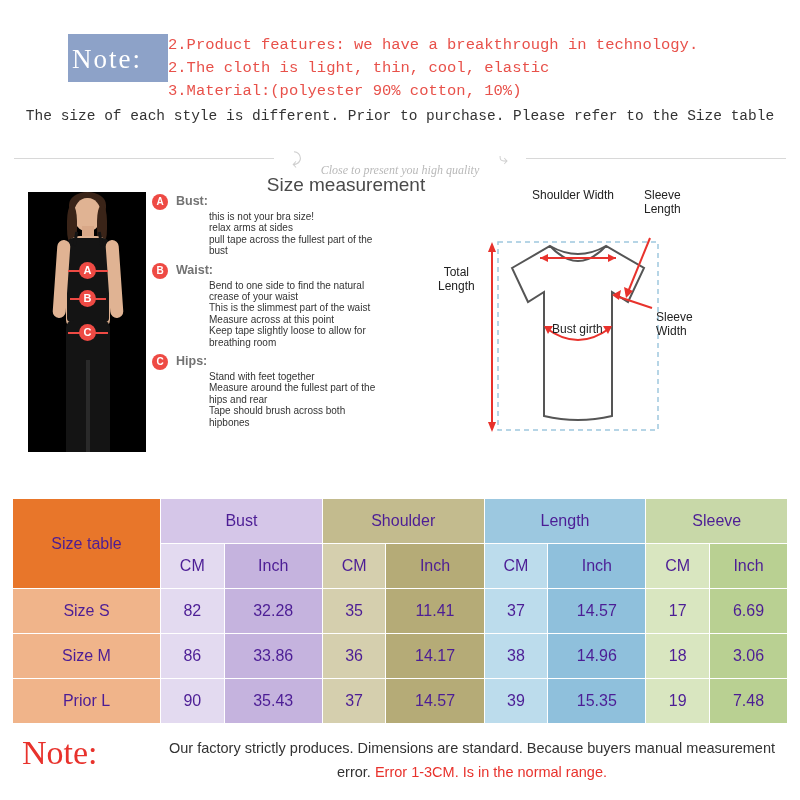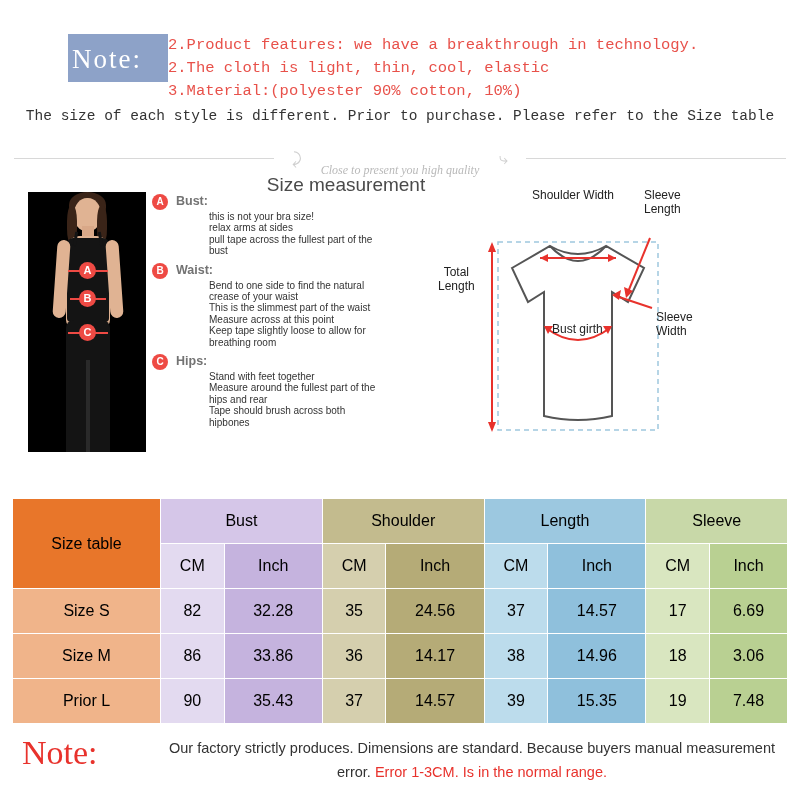--- a/index.html
+++ b/index.html
@@ -288,21 +288,21 @@
     top: 498px;
     left: 12px;
     width: 776px;
     border-collapse: collapse;
     font-family: "Liberation Sans", sans-serif;
   }
   table.size-table td {
     border: 1px solid #ffffff;
     text-align: center;
     font-size: 16px;
-    color: #000000;
+    color: #4c1d95;
     height: 42px;
   }
   .c-sizetable { background: #e8762a; color: #ffffff; font-size: 16px; width: 145px; }
   .c-group-bust { background: #d5c6e8; font-size: 18px; }
   .c-group-sh { background: #c3bb8e; font-size: 18px; }
   .c-group-len { background: #9cc8e0; font-size: 18px; }
   .c-group-sl { background: #c8d8a8; font-size: 18px; }
 
   .c-bust-cm { background: #e3daf0; }
   .c-bust-in { background: #c5b3de; }
@@ -473,21 +473,21 @@
     <td class="c-len-cm">CM</td>
     <td class="c-len-in">Inch</td>
     <td class="c-sl-cm">CM</td>
     <td class="c-sl-in">Inch</td>
   </tr>
   <tr>
     <td class="c-rowlabel">Size S</td>
     <td class="c-bust-cm">82</td>
     <td class="c-bust-in">32.28</td>
     <td class="c-sh-cm">35</td>
-    <td class="c-sh-in">24.56</td>
+    <td class="c-sh-in">11.41</td>
     <td class="c-len-cm">37</td>
     <td class="c-len-in">14.57</td>
     <td class="c-sl-cm">17</td>
     <td class="c-sl-in">6.69</td>
   </tr>
   <tr>
     <td class="c-rowlabel">Size M</td>
     <td class="c-bust-cm">86</td>
     <td class="c-bust-in">33.86</td>
     <td class="c-sh-cm">36</td>

